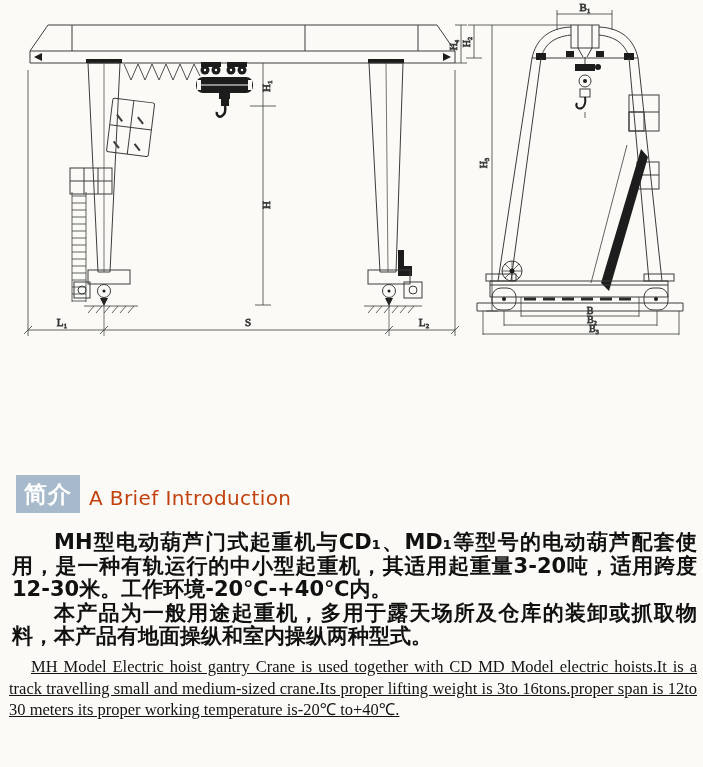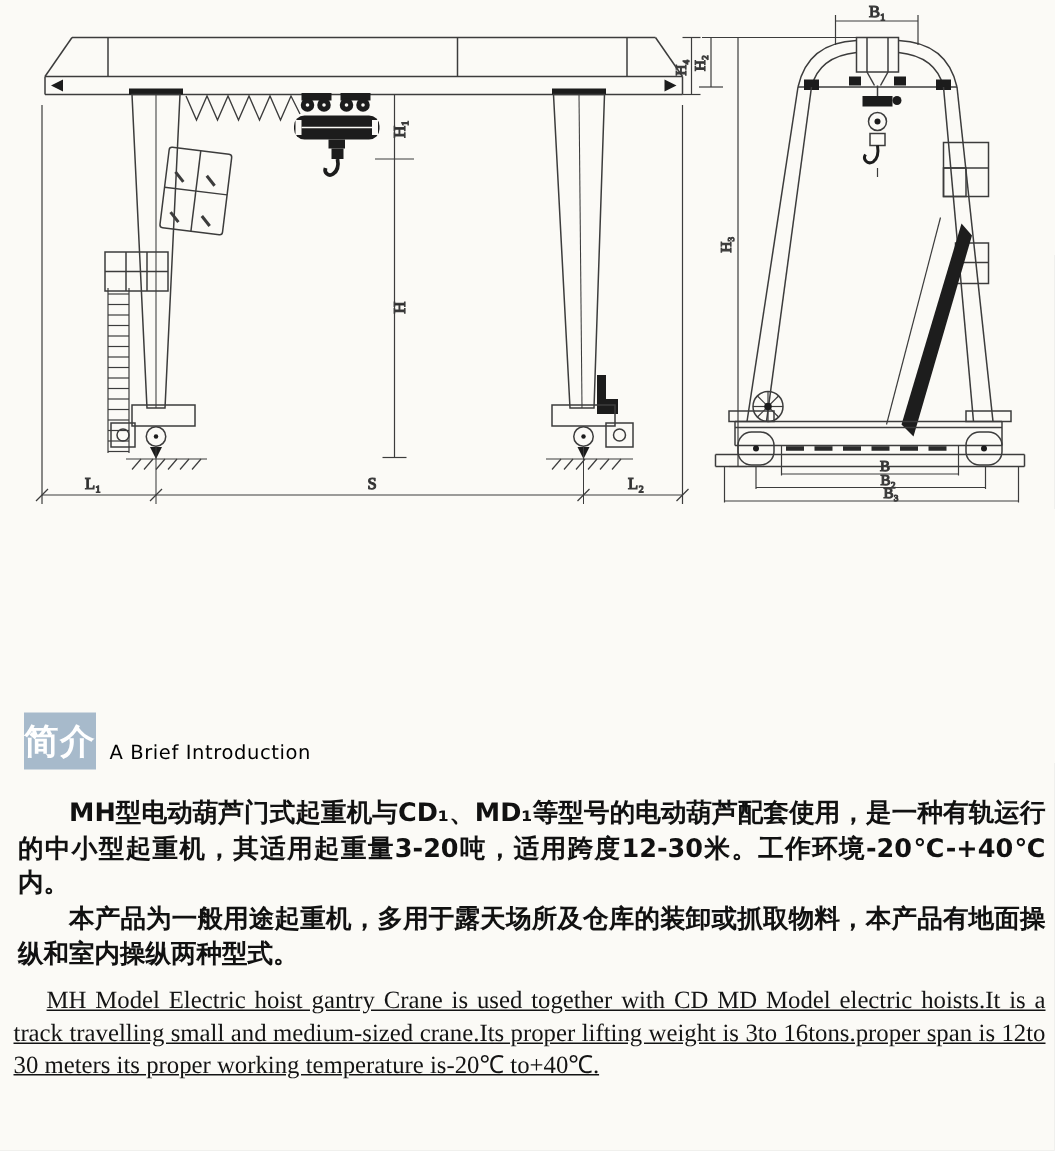--- a/index.html
+++ b/index.html
@@ -7,26 +7,26 @@
     position:relative;width:703px;height:767px;background:#fbfaf6;
     font-family:"DejaVu Sans",sans-serif;overflow:hidden;margin:0 auto;
   }
   svg text{font-family:"Liberation Serif",serif;fill:#1d1d1d;}
   .caption{
     position:absolute;top:431px;left:0;width:656px;text-align:center;
     font-size:16px;color:#1c1c1c;letter-spacing:2px;
   }
   .intro-header{position:absolute;top:475px;left:16px;height:38px;display:flex;align-items:flex-end;}
   .badge{
-    width:48px;height:38px;color:#ffffff;font-size:23px;font-weight:bold;
+    width:64px;height:38px;color:#ffffff;font-size:23px;font-weight:bold;
     display:flex;align-items:center;justify-content:center;letter-spacing:1px;
   }
-  .intro-title{margin-left:9px;font-size:13px;color:#000000;padding-bottom:3px;letter-spacing:0.4px;}
+  .intro-title{margin-left:9px;font-size:20px;color:#c2410c;padding-bottom:3px;letter-spacing:0.4px;}
   .cn{
-    position:absolute;top:531px;left:12px;width:685px;font-size:17px;font-weight:bold;
+    position:absolute;top:531px;left:12px;width:685px;font-size:21px;font-weight:bold;
     line-height:23.5px;color:#111;text-align:justify;
   }
   .cn p{margin:0;text-indent:2em;}
   .en{
     position:absolute;top:656px;left:9px;width:688px;font-family:"Liberation Serif",serif;
     font-size:16.5px;line-height:21.5px;color:#141414;text-align:justify;
   }
   .en p{margin:0;text-indent:22px;text-decoration:underline;}
 </style>
 </head>

